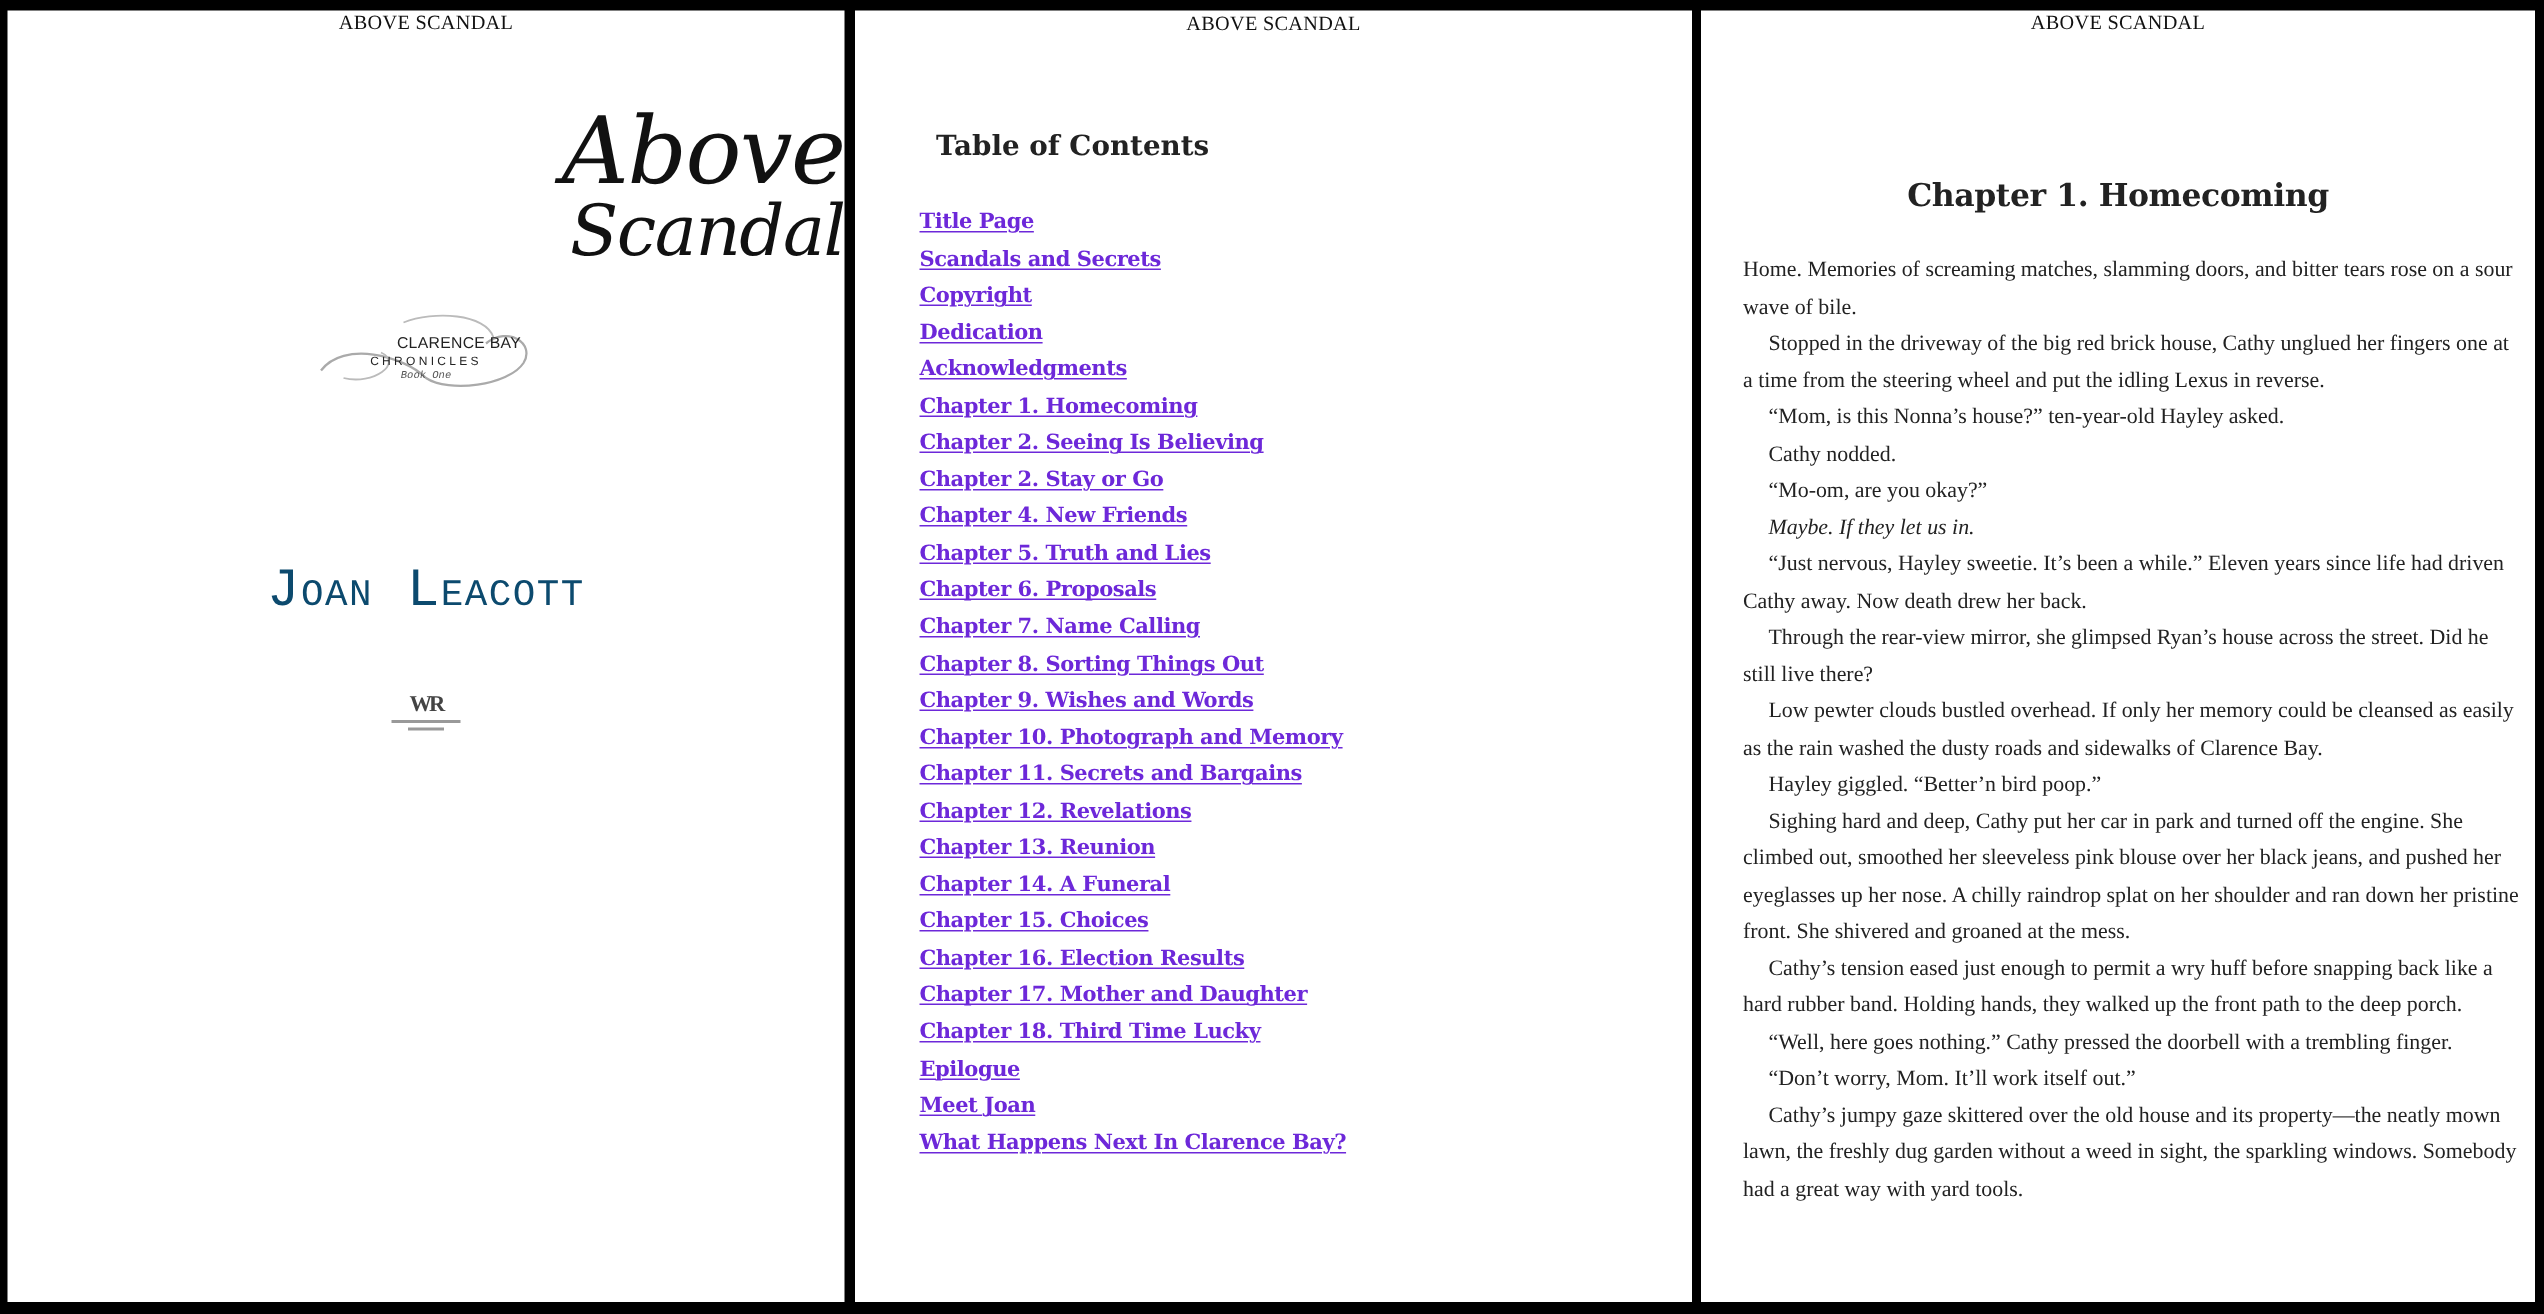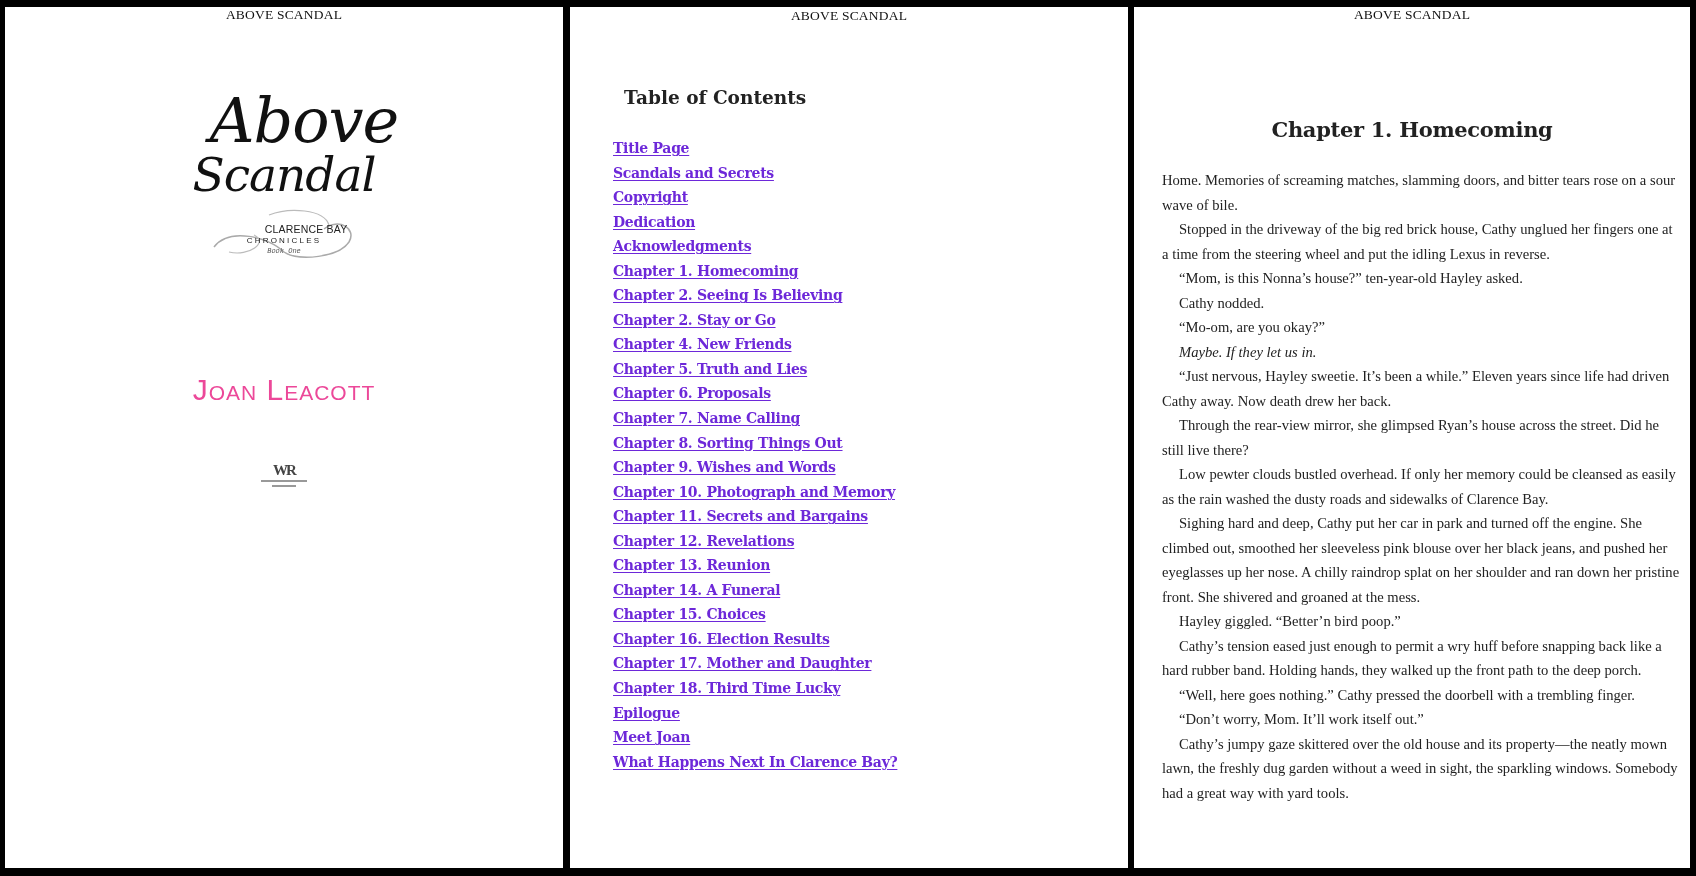--- a/index.html
+++ b/index.html
@@ -16,40 +16,40 @@
 
   .running-head {
     position:absolute; top:0; left:0; right:0; text-align:center;
     font-family:"Liberation Serif", serif; font-size:13.5px; color:#111; letter-spacing:0.2px;
     line-height:16px;
   }
   #page-2 .running-head { top:1px; }
 
   
   .script-title {
-    position:absolute; left:0; right:0; top:88px; text-align:center;
+    position:absolute; left:0; right:0; top:68px; text-align:right;
     font-family:"DejaVu Serif", serif; font-style:italic; font-weight:normal;
     color:#111; line-height:52px;
   }
   .script-title .l1 { display:block; font-size:62px; letter-spacing:-1px; padding-left:40px; }
   .script-title .l2 { display:block; font-size:47px; letter-spacing:-1px; margin-top:2px; }
   .series-logo {
     position:absolute; left:0; right:0; top:200px; height:56px; text-align:center;
   }
   .series-logo svg { position:absolute; left:204px; top:0; }
   .series-name {
     position:absolute; left:0; right:0; top:217px; text-align:center;
     font-family:"Liberation Sans", sans-serif; color:#222; line-height:11px;
   }
   .series-name .a { display:block; font-size:10.5px; letter-spacing:0.2px;padding-left:44px; }
   .series-name .b { display:block; font-size:8px; letter-spacing:2.2px; }
   .series-name .c { display:block; font-size:7px; font-style:italic; font-family:Liberation Mono, monospace; color:#555; }
   .author {
     position:absolute; left:0; right:0; top:366px; text-align:center;
-    font-family:Liberation Sans, sans-serif; font-size:30px; color:#ec4899;
+    font-family:Liberation Mono, monospace; font-size:36px; color:#0c4a6e;
     font-variant:small-caps; letter-spacing:1px;
   }
   .publisher {
     position:absolute; left:0; right:0; top:455px; text-align:center;
   }
   .publisher .mark {
     display:block; font-family:"Liberation Serif", serif; font-weight:bold; font-size:15px; color:#444; letter-spacing:-2px;
   }
   .publisher .tiny { display:block; margin:1px auto 0; height:2px; background:#999; }
 
@@ -147,20 +147,20 @@
   <div class="chapter-body" id="chapter-body">
       <p class="first">Home. Memories of screaming matches, slamming doors, and bitter tears rose on a sour wave of bile.</p>
       <p>Stopped in the driveway of the big red brick house, Cathy unglued her fingers one at a time from the steering wheel and put the idling Lexus in reverse.</p>
       <p>“Mom, is this Nonna’s house?” ten-year-old Hayley asked.</p>
       <p>Cathy nodded.</p>
       <p>“Mo-om, are you okay?”</p>
       <p class="italic">Maybe. If they let us in.</p>
       <p>“Just nervous, Hayley sweetie. It’s been a while.” Eleven years since life had driven Cathy away. Now death drew her back.</p>
       <p>Through the rear-view mirror, she glimpsed Ryan’s house across the street. Did he still live there?</p>
       <p>Low pewter clouds bustled overhead. If only her memory could be cleansed as easily as the rain washed the dusty roads and sidewalks of Clarence Bay.</p>
+      <p>Hayley giggled. “Better’n bird poop.”</p>
       <p>Sighing hard and deep, Cathy put her car in park and turned off the engine. She climbed out, smoothed her sleeveless pink blouse over her black jeans, and pushed her eyeglasses up her nose. A chilly raindrop splat on her shoulder and ran down her pristine front. She shivered and groaned at the mess.</p>
-      <p>Hayley giggled. “Better’n bird poop.”</p>
       <p>Cathy’s tension eased just enough to permit a wry huff before snapping back like a hard rubber band. Holding hands, they walked up the front path to the deep porch.</p>
       <p>“Well, here goes nothing.” Cathy pressed the doorbell with a trembling finger.</p>
       <p>“Don’t worry, Mom. It’ll work itself out.”</p>
       <p>Cathy’s jumpy gaze skittered over the old house and its property—the neatly mown lawn, the freshly dug garden without a weed in sight, the sparkling windows. Somebody had a great way with yard tools.</p>
     </div>
 </div>
 
 </body></html>

